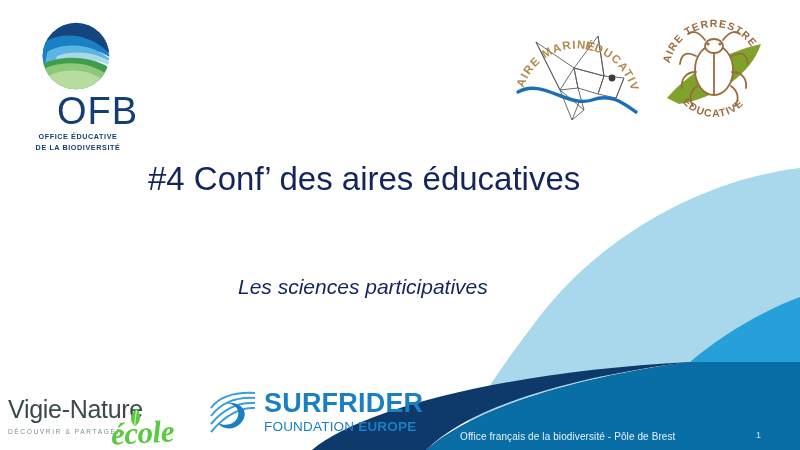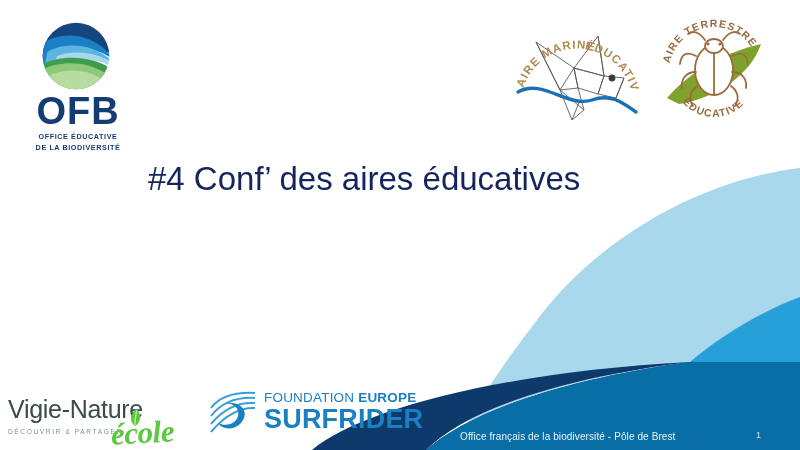--- a/index.html
+++ b/index.html
@@ -39,25 +39,26 @@
     height: 68px;
     margin-left: 24px;
     display: block;
   }
   #ofb-word {
     margin-top: 2px;
     text-align: center;
   }
   .ofb-letters {
     font-family: "Liberation Sans", sans-serif;
-    font-weight: bold;
+    font-weight: normal;
     font-size: 38px;
     letter-spacing: 1px;
     color: #143d74;
     line-height: 38px;
+    text-align: right;
   }
   .ofb-sub {
     font-family: "Liberation Sans", sans-serif;
     font-weight: bold;
     font-size: 7.2px;
     letter-spacing: 0.6px;
     color: #143d74;
     line-height: 9px;
     margin-top: 2px;
   }
@@ -299,20 +300,21 @@
 
     <text font-family="Liberation Sans, sans-serif" font-size="10.5" font-weight="bold" fill="#9a6b3f" letter-spacing="1.1">
       <textPath href="#ateTopArc" startOffset="6%">AIRE TERRESTRE</textPath>
     </text>
     <text font-family="Liberation Sans, sans-serif" font-size="10.5" font-weight="bold" fill="#9a6b3f" letter-spacing="1.1">
       <textPath href="#ateBotArc" startOffset="22%">ÉDUCATIVE</textPath>
     </text>
   </svg>
 
   <div id="title">#4 Conf’ des aires éducatives</div>
+  <div id="subtitle">Les sciences participatives</div>
 
   <div id="vne-logo">
     <div id="vne-main">Vigie-Nature</div>
     <div id="vne-tag">DÉCOUVRIR &amp; PARTAGER</div>
     <svg id="vne-leaf" viewBox="0 0 20 24">
       <path d="M10,1 C2,7 1,16 8,22 C15,18 17,8 10,1 Z" fill="#5bc840"></path>
       <path d="M10,3 C9,10 8,16 8,21" stroke="#ffffff" stroke-width="1" fill="none"></path>
     </svg>
     <div id="vne-ecole">école</div>
   </div>
@@ -322,21 +324,21 @@
       <rect x="0" y="0" width="46" height="46" fill="#ffffff"></rect>
       <g stroke="#3b9fd6" stroke-width="2" fill="none">
         <path d="M1,17 C10,5 26,1 45,2"></path>
         <path d="M1,25 C12,11 28,6 45,7"></path>
         <path d="M1,33 C14,17 30,11 45,12"></path>
         <path d="M1,41 C16,23 32,16 45,17"></path>
       </g>
       <path d="M16,12 C34,10 40,24 30,33 C22,40 12,38 8,32 C16,36 26,33 28,25 C30,17 24,13 16,12 Z" fill="#1b7fc4"></path>
     </svg>
     <div id="sf-word">
+      <div id="sf-name">SURFRIDER</div>
       <div id="sf-found"><span>FOUNDATION </span><b>EUROPE</b></div>
-      <div id="sf-name">SURFRIDER</div>
     </div>
   </div>
 
   <div id="footer-text">Office français de la biodiversité  -  Pôle de Brest</div>
   <div id="page-number">1</div>
 
 </div>
 
 </body></html>

